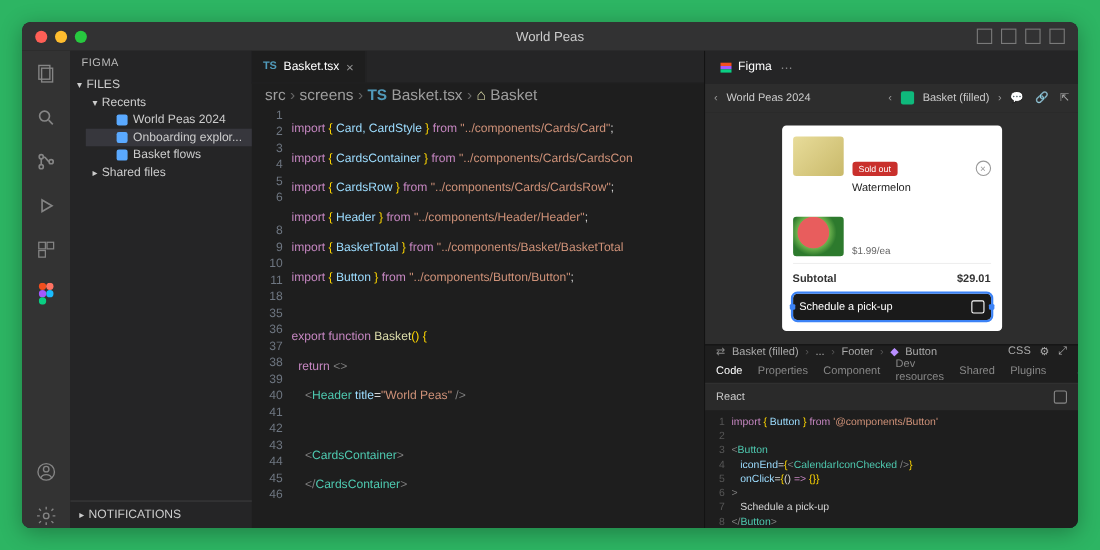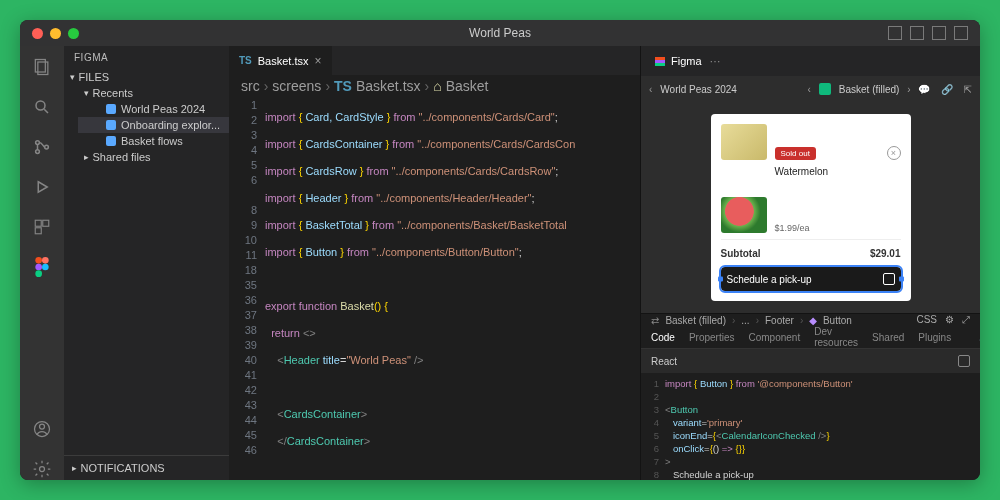--- a/index.html
+++ b/index.html
@@ -364,21 +364,20 @@
                 <div>5</div>
                 <div>6</div>
                 <div>7</div>
                 <div>8</div>
                 <div>9</div>
               </div>
             <div class="sl">
 <div><span class="kw">import</span> <span class="brk">{</span> <span class="var">Button</span> <span class="brk">}</span> <span class="kw">from</span> <span class="str">'<span>@components/Button</span>'</span></div>
 <div> </div>
 <div><span class="pn">&lt;</span><span class="typ">Button</span></div>
-<div>   <span class="attr">variant</span>=<span class="str">'<span>primary</span>'</span></div>
 <div>   <span class="attr">iconEnd</span>=<span class="brk">{</span><span class="pn">&lt;</span><span class="typ">CalendarIconChecked</span> <span class="pn">/&gt;</span><span class="brk">}</span></div>
 <div>   <span class="attr">onClick</span>=<span class="brk">{</span>() <span class="kw">=&gt;</span> <span class="brk">{}</span><span class="brk">}</span></div>
 <div><span class="pn">&gt;</span></div>
 <div>   <span>Schedule a pick-up</span></div>
 <div><span class="pn">&lt;/</span><span class="typ">Button</span><span class="pn">&gt;</span></div>
             </div>
           </div>
         </div>
       </div>
     </div>

